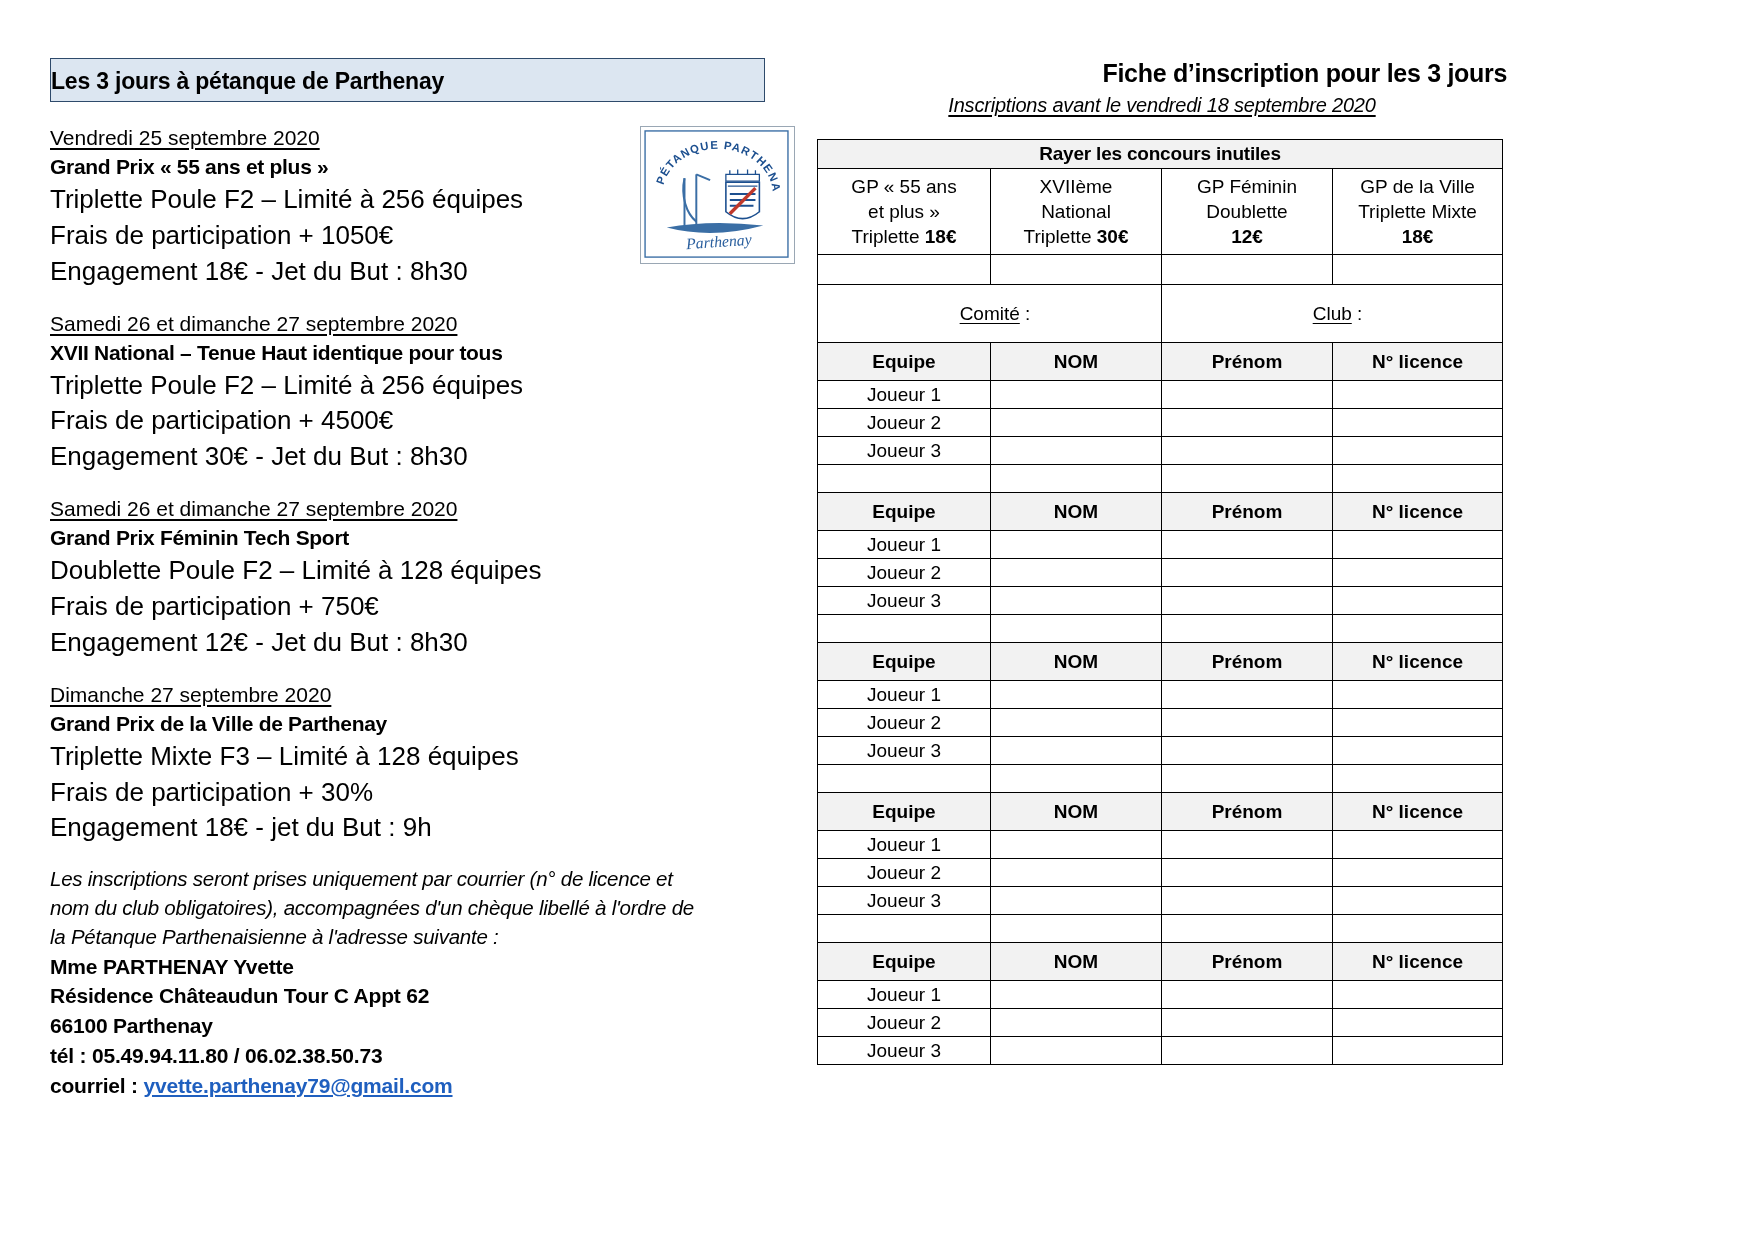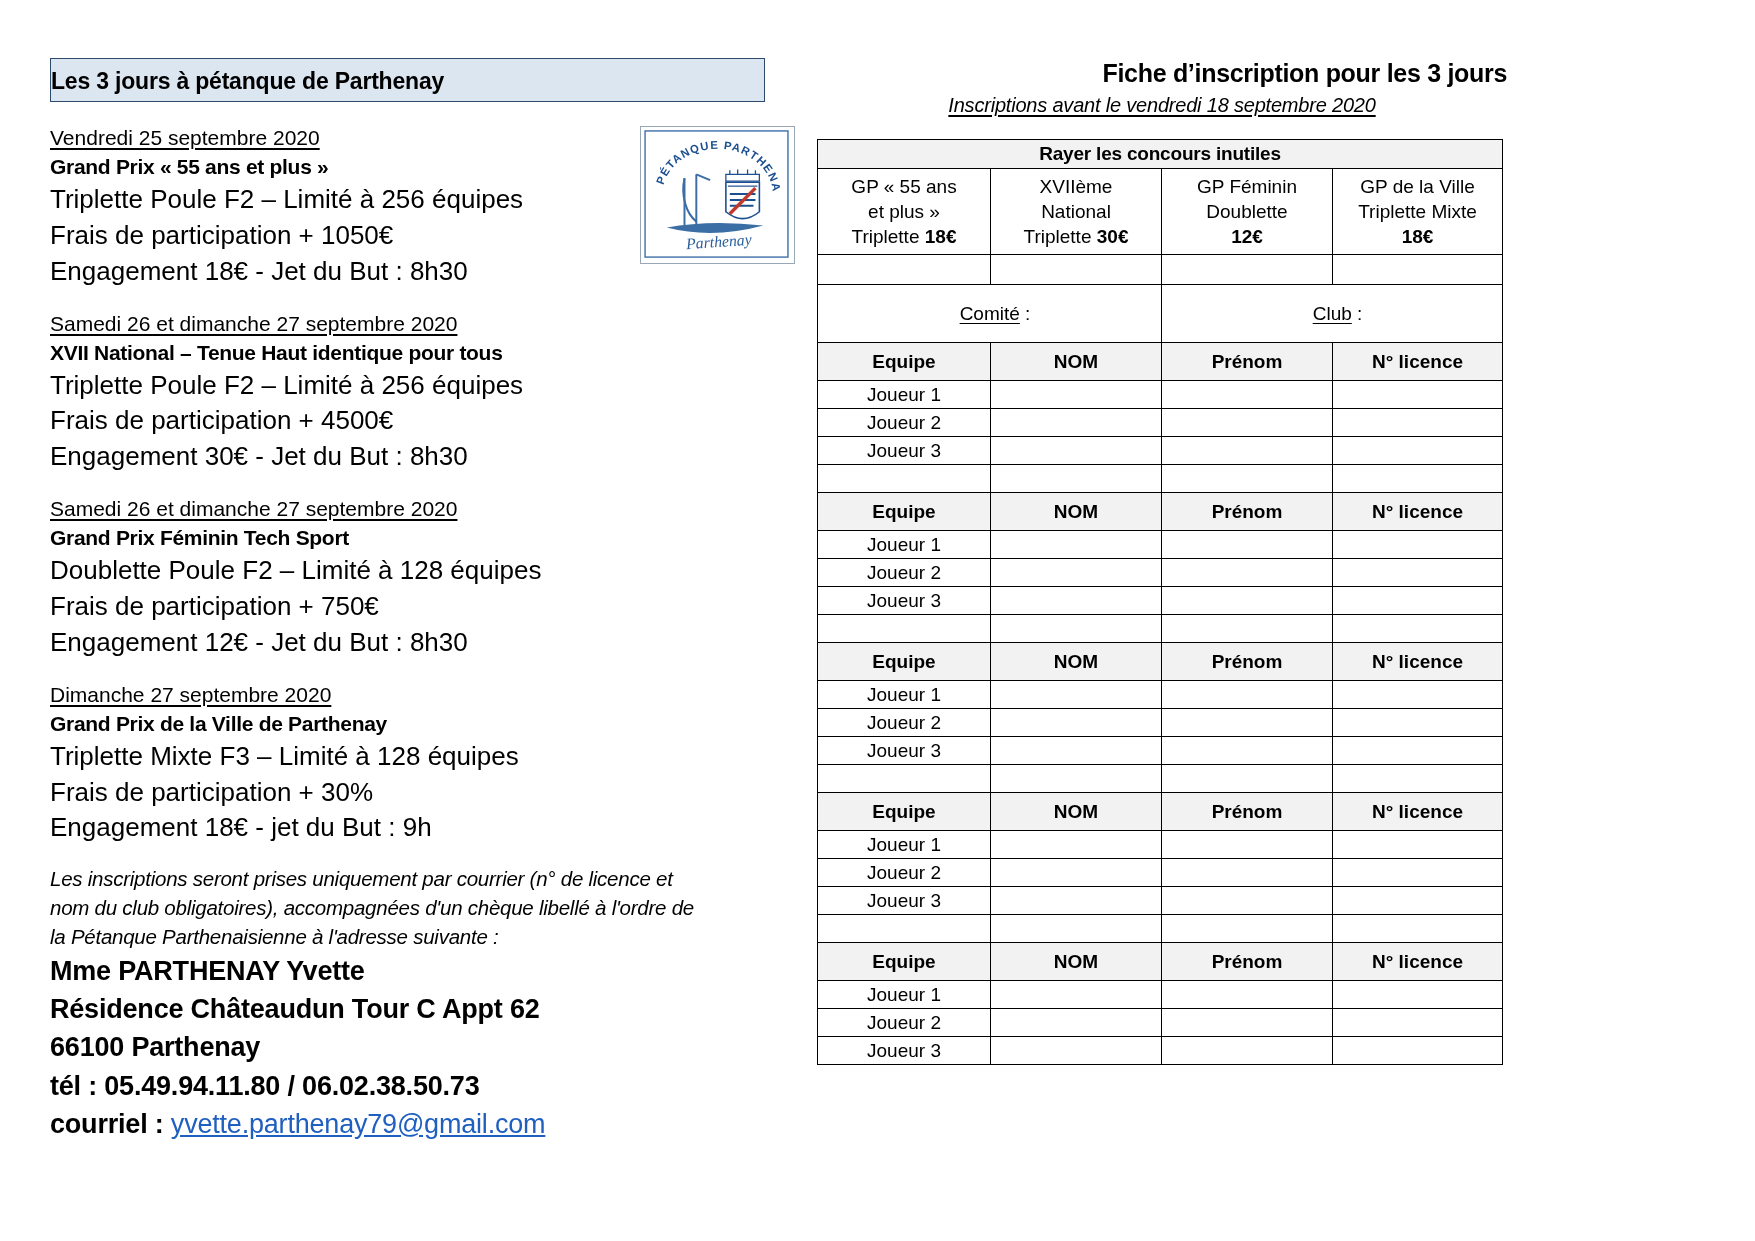--- a/index.html
+++ b/index.html
@@ -89,29 +89,29 @@
     margin-top: 16px;
     font-style: italic;
     font-size: 20.5px;
     line-height: 1.42;
     width: 660px;
     letter-spacing: -0.25px;
   }
 
   .addr-line {
     font-weight: bold;
-    font-size: 27px;
+    font-size: 21px;
     line-height: 1.42;
     letter-spacing: -0.2px;
     white-space: nowrap;
   }
   .email-link {
     color: #1f5fbf;
     text-decoration: underline;
-    font-weight: normal;
+    font-weight: bold;
   }
 
   
   .right-col {
     position: absolute;
     left: 817px;
     top: 58px;
     width: 690px;
   }
 

